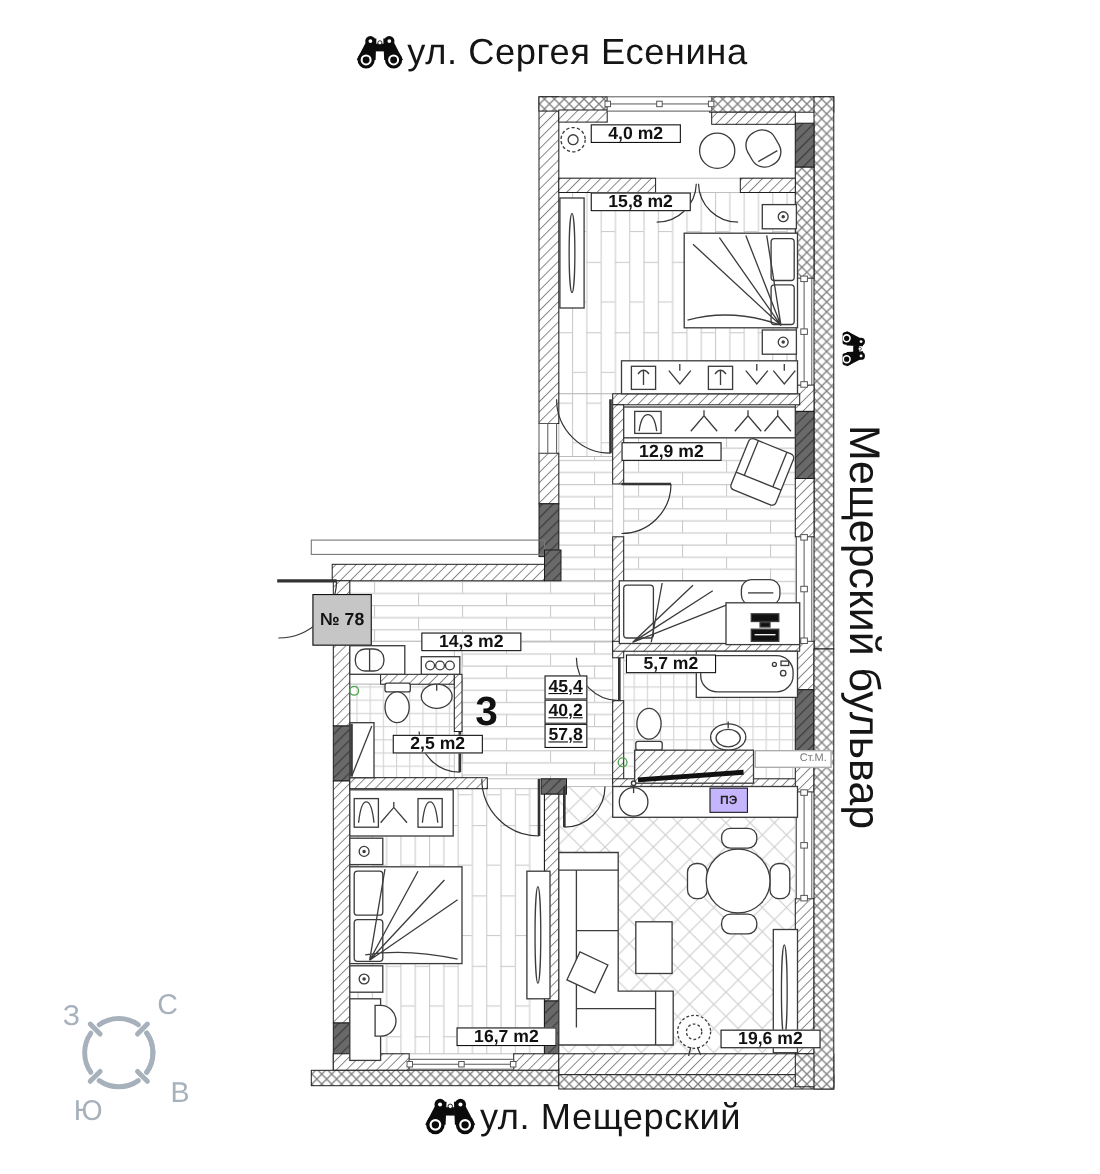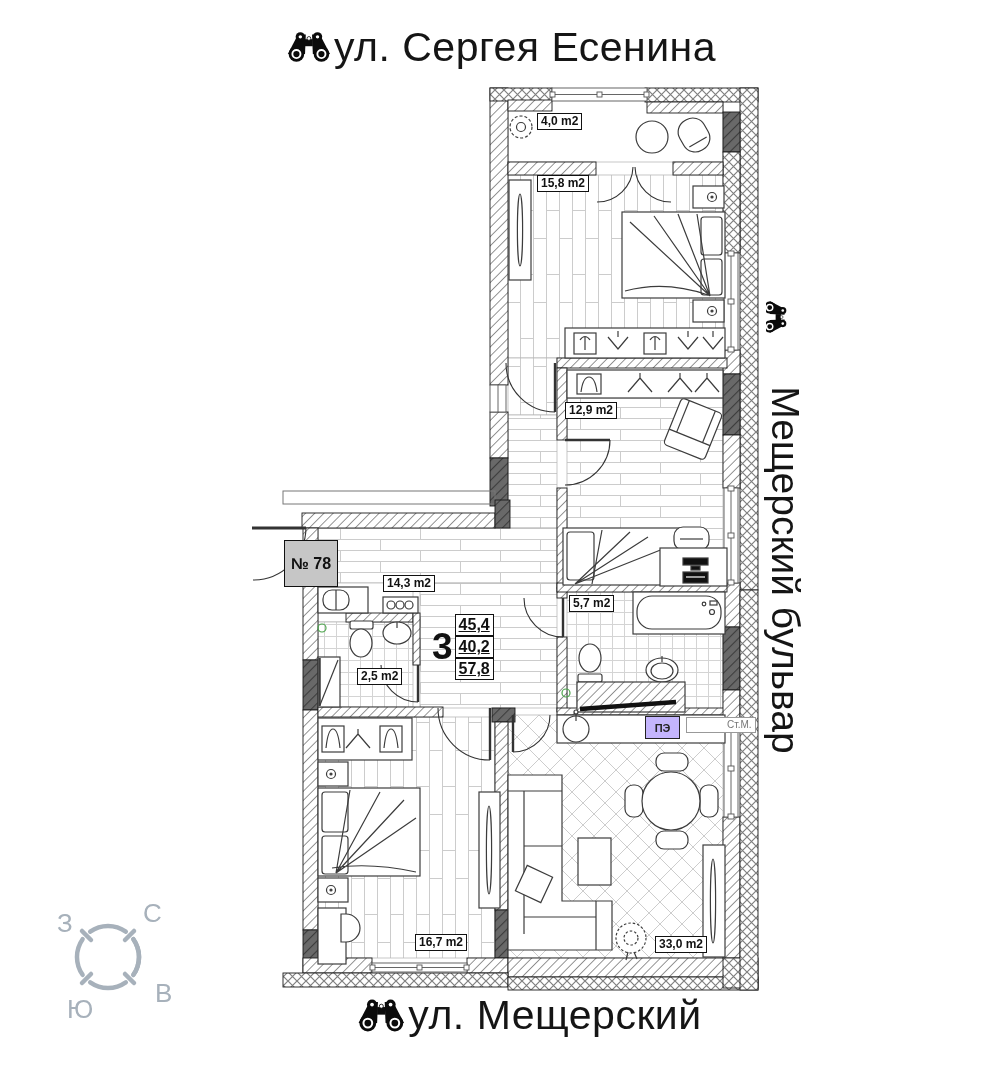--- a/index.html
+++ b/index.html
@@ -1,34 +1,34 @@
 <!DOCTYPE html>
 <html><head>
 <meta charset="utf-8">
 <style>
   html,body{margin:0;padding:0;background:#fff;}
   #stage{position:relative;width:1000px;height:1067px;background:#fff;overflow:hidden;
          font-family:"Liberation Sans", sans-serif;color:#111;}
   .abs{position:absolute;}
-  .street{font-size:41px;letter-spacing:0.5px;color:#151515;white-space:nowrap;
+  .street{font-size:33px;letter-spacing:0.5px;color:#151515;white-space:nowrap;
           display:flex;align-items:center;gap:0;}
   .street-vert{font-size:39px;color:#151515;white-space:nowrap;}
-  .arealbl{font-size:12px;font-weight:bold;background:#fff;border:1.4px solid #111;
-           padding:0 3px;line-height:15px;white-space:nowrap;}
+  .arealbl{font-size:16px;font-weight:bold;background:#fff;border:1.4px solid #111;
+           padding:0 15px;line-height:15px;white-space:nowrap;}
   .numlbl{font-size:16px;font-weight:bold;background:#c6c6c6;border:1.6px solid #111;
           padding:13px 6px;line-height:19px;white-space:nowrap;}
   .eqlbl{font-size:10px;background:#fff;border:1px solid #999;color:#777;
          padding:1px 3px;line-height:12px;white-space:nowrap;}
   .pelbl{font-size:11px;font-weight:bold;background:#c4b5fd;border:1.4px solid #222;color:#222;
          width:33px;height:21px;display:flex;align-items:center;justify-content:center;}
   .info{display:flex;align-items:center;}
   .info .big{font-size:37px;font-weight:bold;line-height:36px;}
   .info .col{display:flex;flex-direction:column;}
   .info .cell{font-size:16px;font-weight:bold;border:1.5px solid #111;background:#fff;
-              padding:0 3px;line-height:20px;text-decoration:underline;}
+              padding:0 3px;line-height:20px;text-decoration:underline;margin-left:40px;}
   svg{display:block;}
 </style>
 </head>
 <body>
 
 <div id="stage">
 
   <svg class="abs" style="left:0;top:0" width="1000" height="1067" viewBox="0 0 1000 1067">
     <defs>
       <pattern id="hatch" width="6.5" height="6.5" patternUnits="userSpaceOnUse" patternTransform="rotate(45)">
@@ -461,23 +461,23 @@
 
   <div class="abs numlbl" style="left:284px;top:540px;">№ 78</div>
 
   <div class="abs arealbl" style="left:537px;top:113px;">4,0 m2</div>
   <div class="abs arealbl" style="left:537px;top:175px;">15,8 m2</div>
   <div class="abs arealbl" style="left:565px;top:402px;">12,9 m2</div>
   <div class="abs arealbl" style="left:383px;top:575px;">14,3 m2</div>
   <div class="abs arealbl" style="left:325px;top:668px;margin-left:32px;">2,5 m2</div>
   <div class="abs arealbl" style="left:569px;top:595px;">5,7 m2</div>
   <div class="abs arealbl" style="left:415px;top:934px;">16,7 m2</div>
-  <div class="abs arealbl" style="left:655px;top:936px;">33,0 m2</div>
-
-  <div class="abs eqlbl" style="left:686px;top:717px;padding-left:40px;">Ст.М.</div>
+  <div class="abs arealbl" style="left:655px;top:936px;">19,6 m2</div>
+
+  <div class="abs eqlbl" style="left:686px;top:682px;padding-left:40px;">Ст.М.</div>
   <div class="abs pelbl" style="left:645px;top:716px;">ПЭ</div>
 
   <div class="abs info" style="left:432px;top:614px;">
     <span class="big">3</span>
     <span class="col" style="margin-left:2px;">
       <span class="cell">45,4</span>
       <span class="cell">40,2</span>
       <span class="cell">57,8</span>
     </span>
   </div>

